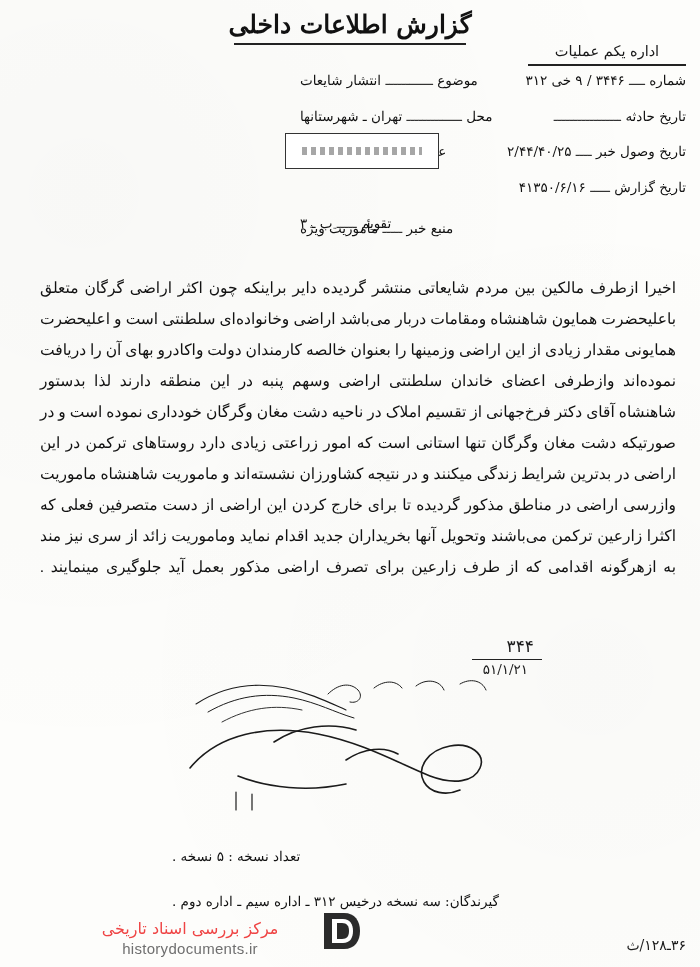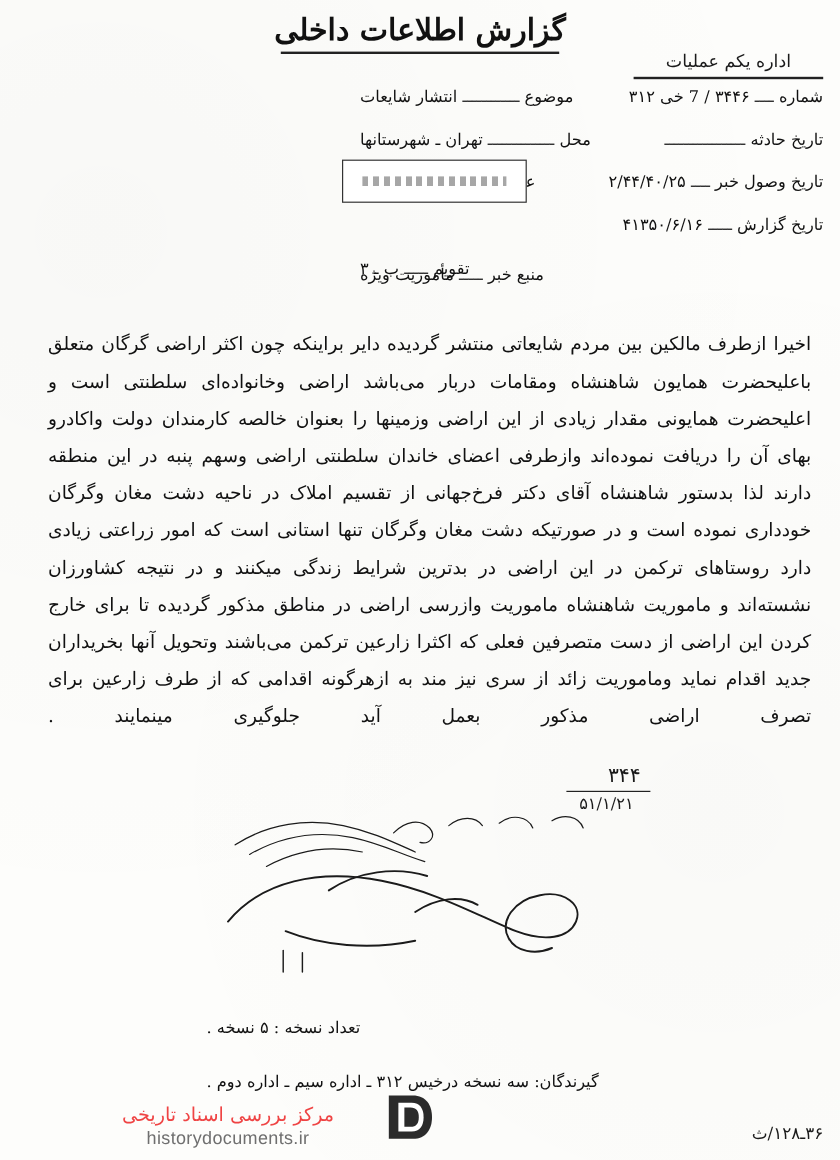--- a/index.html
+++ b/index.html
@@ -126,20 +126,21 @@
     line-height: 31px;
     text-align: justify;
     text-align-last: justify;
     color: #111;
     letter-spacing: 0.4px;
   }
   .body-text p {
     margin: 0 0 0 16px;
     text-align: justify;
     text-align-last: justify;
+    font-family: Liberation Serif, serif;
   }
 
   
   .ref-num {
     position: absolute;
     top: 636px;
     right: 166px;
     font-family: "DejaVu Serif", serif;
     font-size: 17px;
     text-align: center;
@@ -229,21 +230,21 @@
 
   <div class="doc-title">گزارش اطلاعات داخلی</div>
   <div class="title-underline"></div>
 
   <div class="dept">اداره یکم عملیات</div>
   <div class="dept-rule"></div>
 
   <div class="hdr" style="top:72px; right:14px;">
     <span>شماره</span>
     <span class="dots">ــــ</span>
-    <span class="hdr-val">۳۴۴۶ / 7 خی ۳۱۲</span>
+    <span class="hdr-val">۳۴۴۶ / ۹ خی ۳۱۲</span>
   </div>
 
   <div class="hdr" style="top:108px; right:14px;">
     <span>تاریخ حادثه</span>
     <span class="dots">ـــــــــــــــــ</span>
     <span class="hdr-val"></span>
   </div>
 
   <div class="hdr" style="top:143px; right:14px;text-align:right;">
     <span>تاریخ وصول خبر</span>

